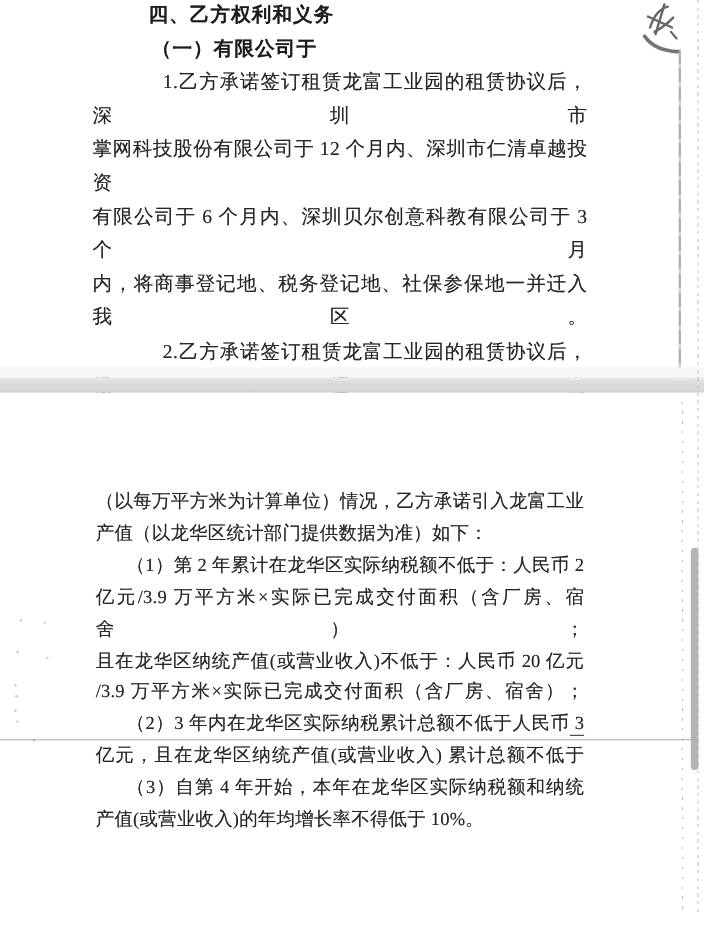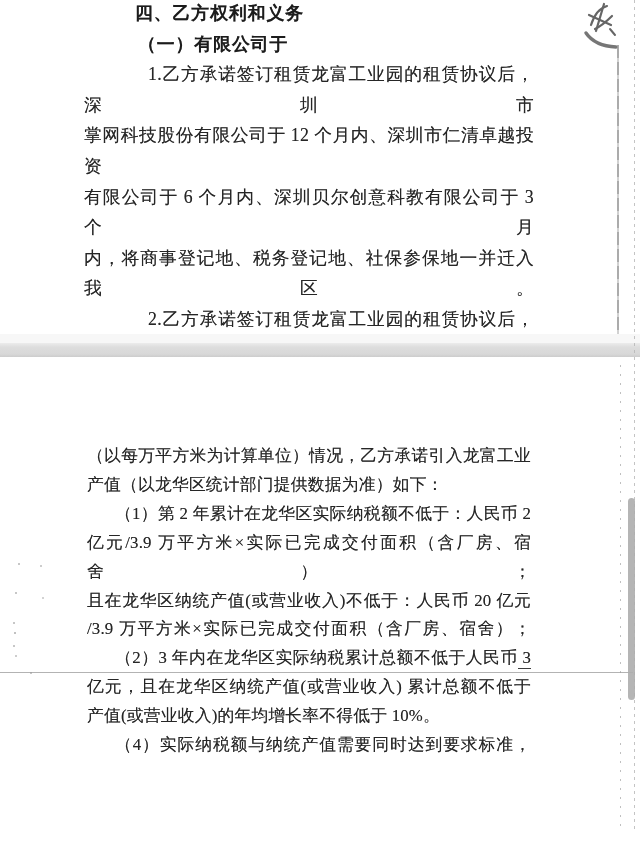--- a/index.html
+++ b/index.html
@@ -111,23 +111,23 @@
       <div class="line">产值（以龙华区统计部门提供数据为准）如下：</div>
 
       <div class="line j ind2">（1）第 2 年累计在龙华区实际纳税额不低于：人民币 2</div>
       <div class="line j">亿元/3.9 万平方米×实际已完成交付面积（含厂房、宿舍）；</div>
       <div class="line j">且在龙华区纳统产值(或营业收入)不低于：人民币 20 亿元</div>
       <div class="line j">/3.9 万平方米×实际已完成交付面积（含厂房、宿舍）；</div>
 
       <div class="line j ind2"><span>（2）3 年内在龙华区实际纳税累计总额不低于人民币</span><span class="u"> 3</span></div>
       <div class="line j">亿元，且在龙华区纳统产值(或营业收入) 累计总额不低于</div>
 
+      <div class="line j ind2">（3）自第 4 年开始，本年在龙华区实际纳税额和纳统</div>
       <div class="line">产值(或营业收入)的年均增长率不得低于 10%。</div>
 
-      <div class="line j ind2">（4）实际纳税额与纳统产值需要同时达到要求标准，</div>
 
     </div>
   </section>
 
   <div class="hline"></div>
   <div class="vline-c"></div>
   <div class="vline-b"></div>
   <div class="scrollbar"></div>
   <div class="speckles"></div>
 </div>

